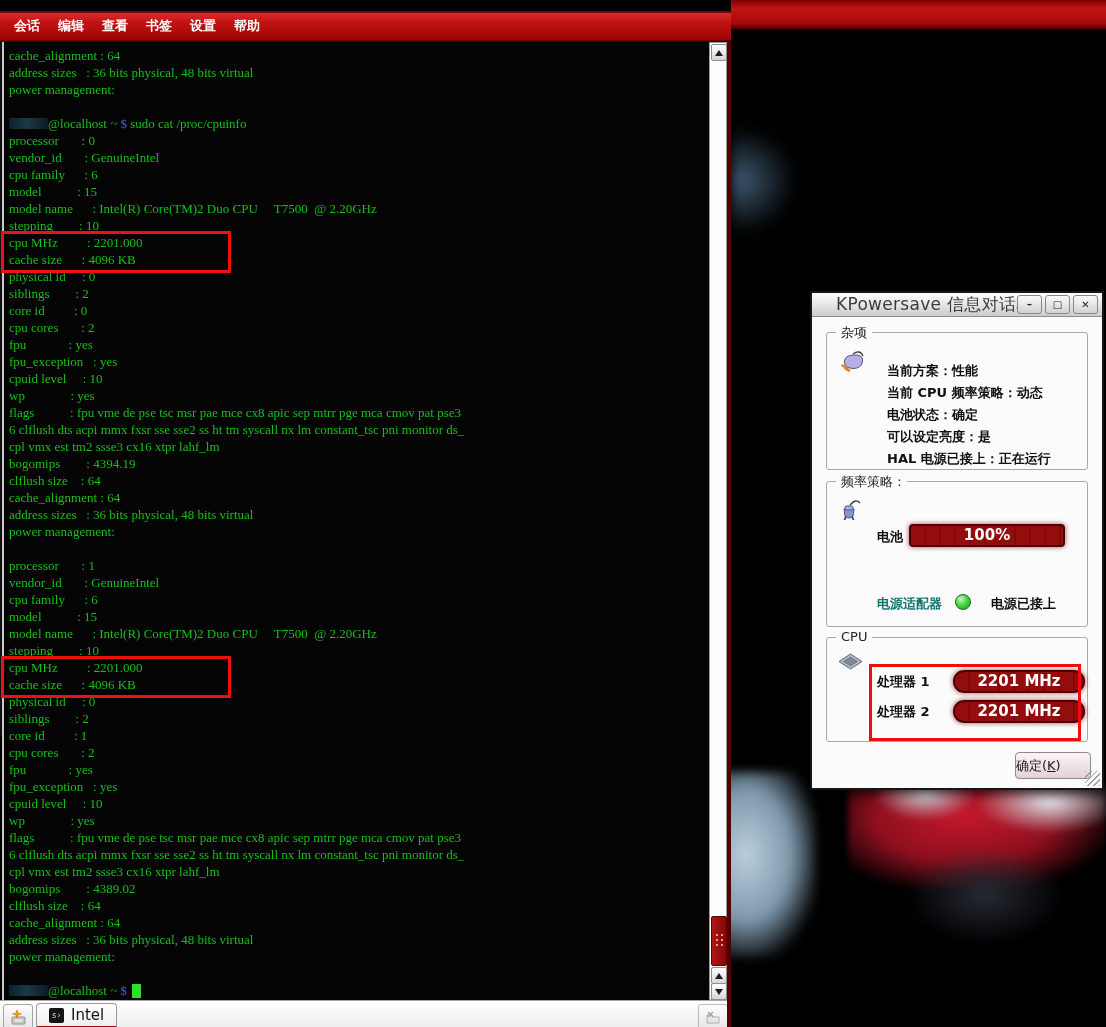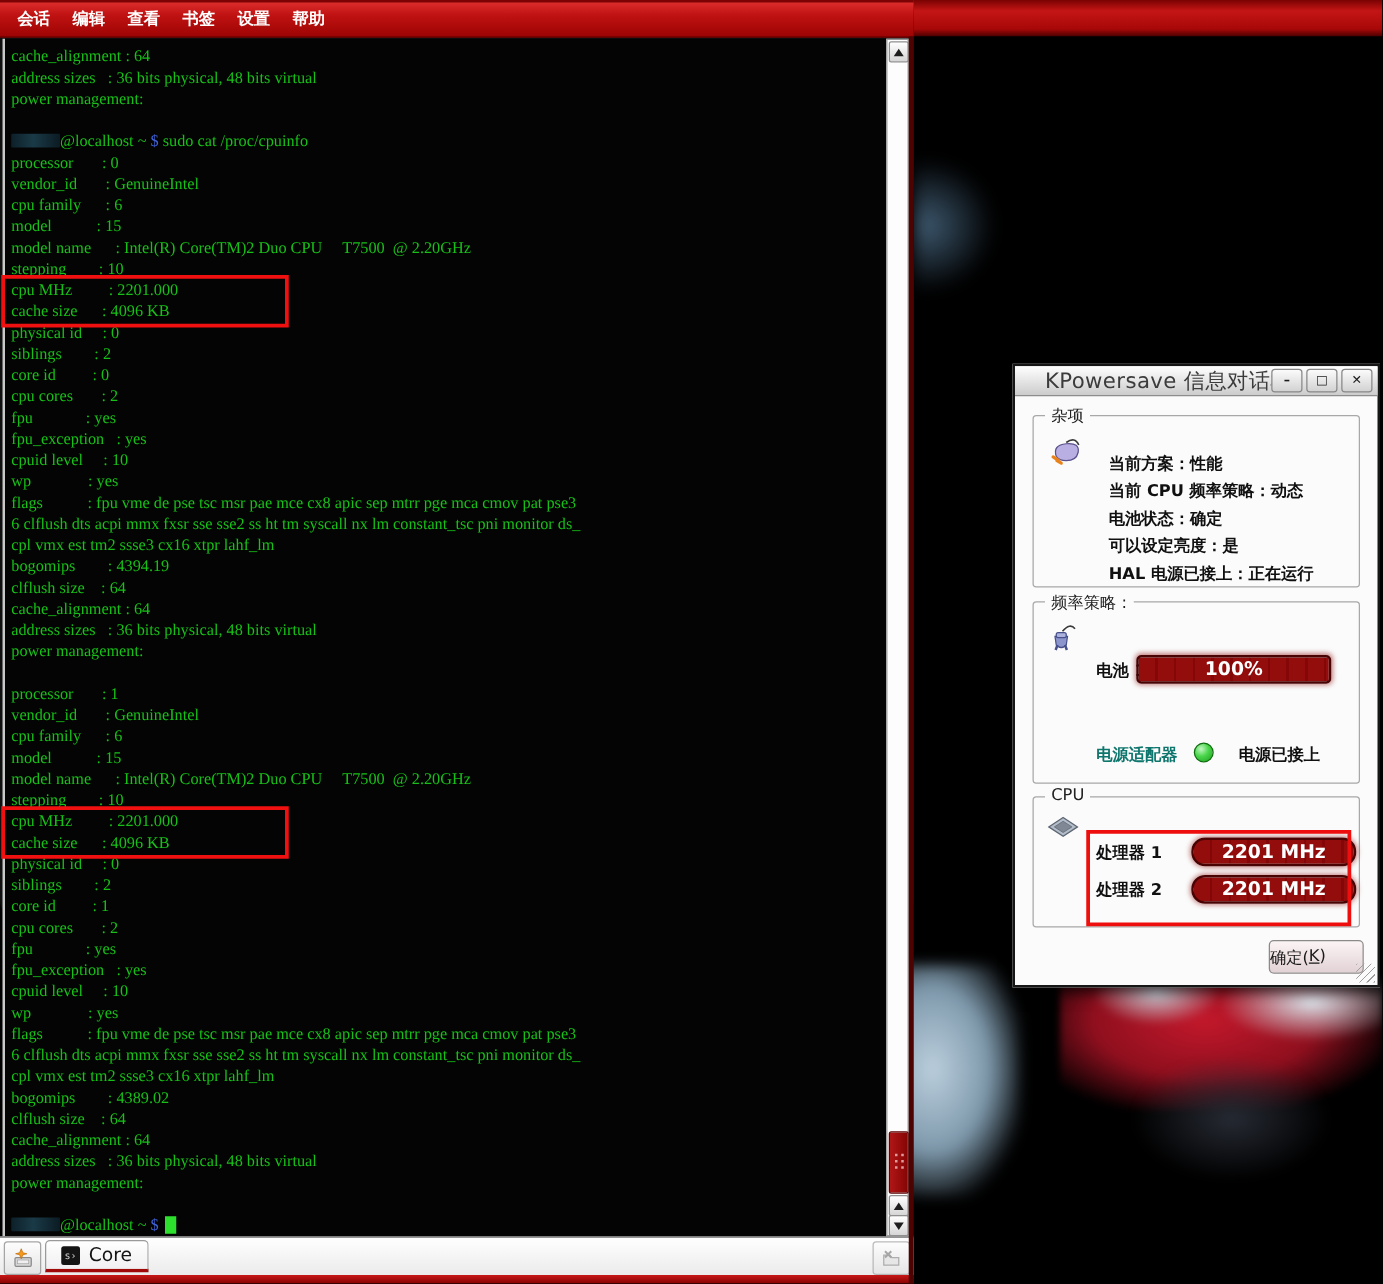--- a/index.html
+++ b/index.html
@@ -17,21 +17,21 @@
   .bg-cloth-red{left:848px;top:773px;width:258px;height:115px;
      background:
        radial-gradient(ellipse at 78% 25%,#dde5ec 0%,rgba(221,229,236,0) 26%),
        radial-gradient(ellipse at 30% 18%,#cdd6df 0%,rgba(205,214,223,0) 20%),
        radial-gradient(ellipse at 45% 38%,#c2182b 0%,#8f0f1e 45%,rgba(20,4,6,0) 78%);
      filter:blur(3px);}
   .bg-dark-shape{left:905px;top:845px;width:160px;height:100px;
      background:radial-gradient(ellipse,#262a33 0%,rgba(0,0,0,0) 70%);filter:blur(4px);}
 
   
-  .t-win{left:0;top:0;width:731px;height:736px;background:#101010;border-radius:16px;}
+  .t-win{left:0;top:11px;width:731px;height:736px;background:#101010;border-radius:16px;}
   .t-menubar{left:0;top:0;width:717px;height:30px;padding-left:14px;
      background:linear-gradient(#e23232 0%,#c01212 40%,#9c0303 100%);
      box-shadow:inset 0 2px 0 #7c0303, inset 0 -1px 0 #6d0000;
      display:flex;align-items:center;gap:18px;color:#fff;font-weight:bold;font-size:13px;}
   .menu-item{cursor:default;}
   .t-screen{left:2px;top:31px;width:707px;height:958px;background:#040404;
      border-left:2px solid #c9c9c9;box-sizing:border-box;}
   .term-lines{position:absolute;left:9px;top:36px;width:700px;
      font-family:Liberation Serif, serif;font-size:13px;line-height:17px;
      color:#17c017;white-space:pre;}
@@ -159,21 +159,21 @@
     <div class="abs t-tabbar">
       <div class="small-btn" style="left:3px;">
         <svg width="19" height="18" viewBox="0 0 19 18">
           <rect x="3" y="8" width="13" height="7" rx="1" fill="#d6d6d6" stroke="#8a8a8a"></rect>
           <rect x="5" y="10" width="9" height="3" fill="#efefef" stroke="#9d9d9d" stroke-width="0.5"></rect>
           <path d="M8 1 L9.3 4.2 L12.5 5 L9.3 5.8 L8 9 L6.7 5.8 L3.5 5 L6.7 4.2 Z" fill="#f59a1a" stroke="#c56f08" stroke-width="0.6"></path>
         </svg>
       </div>
       <div class="tab">
         <span class="tab-icon">s›</span>
-        <span class="tab-label">Core</span>
+        <span class="tab-label">Intel</span>
       </div>
       <div class="small-btn" style="left:698px;opacity:.75;">
         <svg width="18" height="16" viewBox="0 0 18 16">
           <path d="M3 5 h5 l1.5 2 H15 v6 H3 Z" fill="#e3e3e3" stroke="#979797"></path>
           <path d="M4 2 l5 5 M9 2 L4 7" stroke="#8b8b8b" stroke-width="1.6"></path>
         </svg>
       </div>
     </div>
     <div class="abs t-bottom"></div>
     <div class="abs t-rborder"></div>

